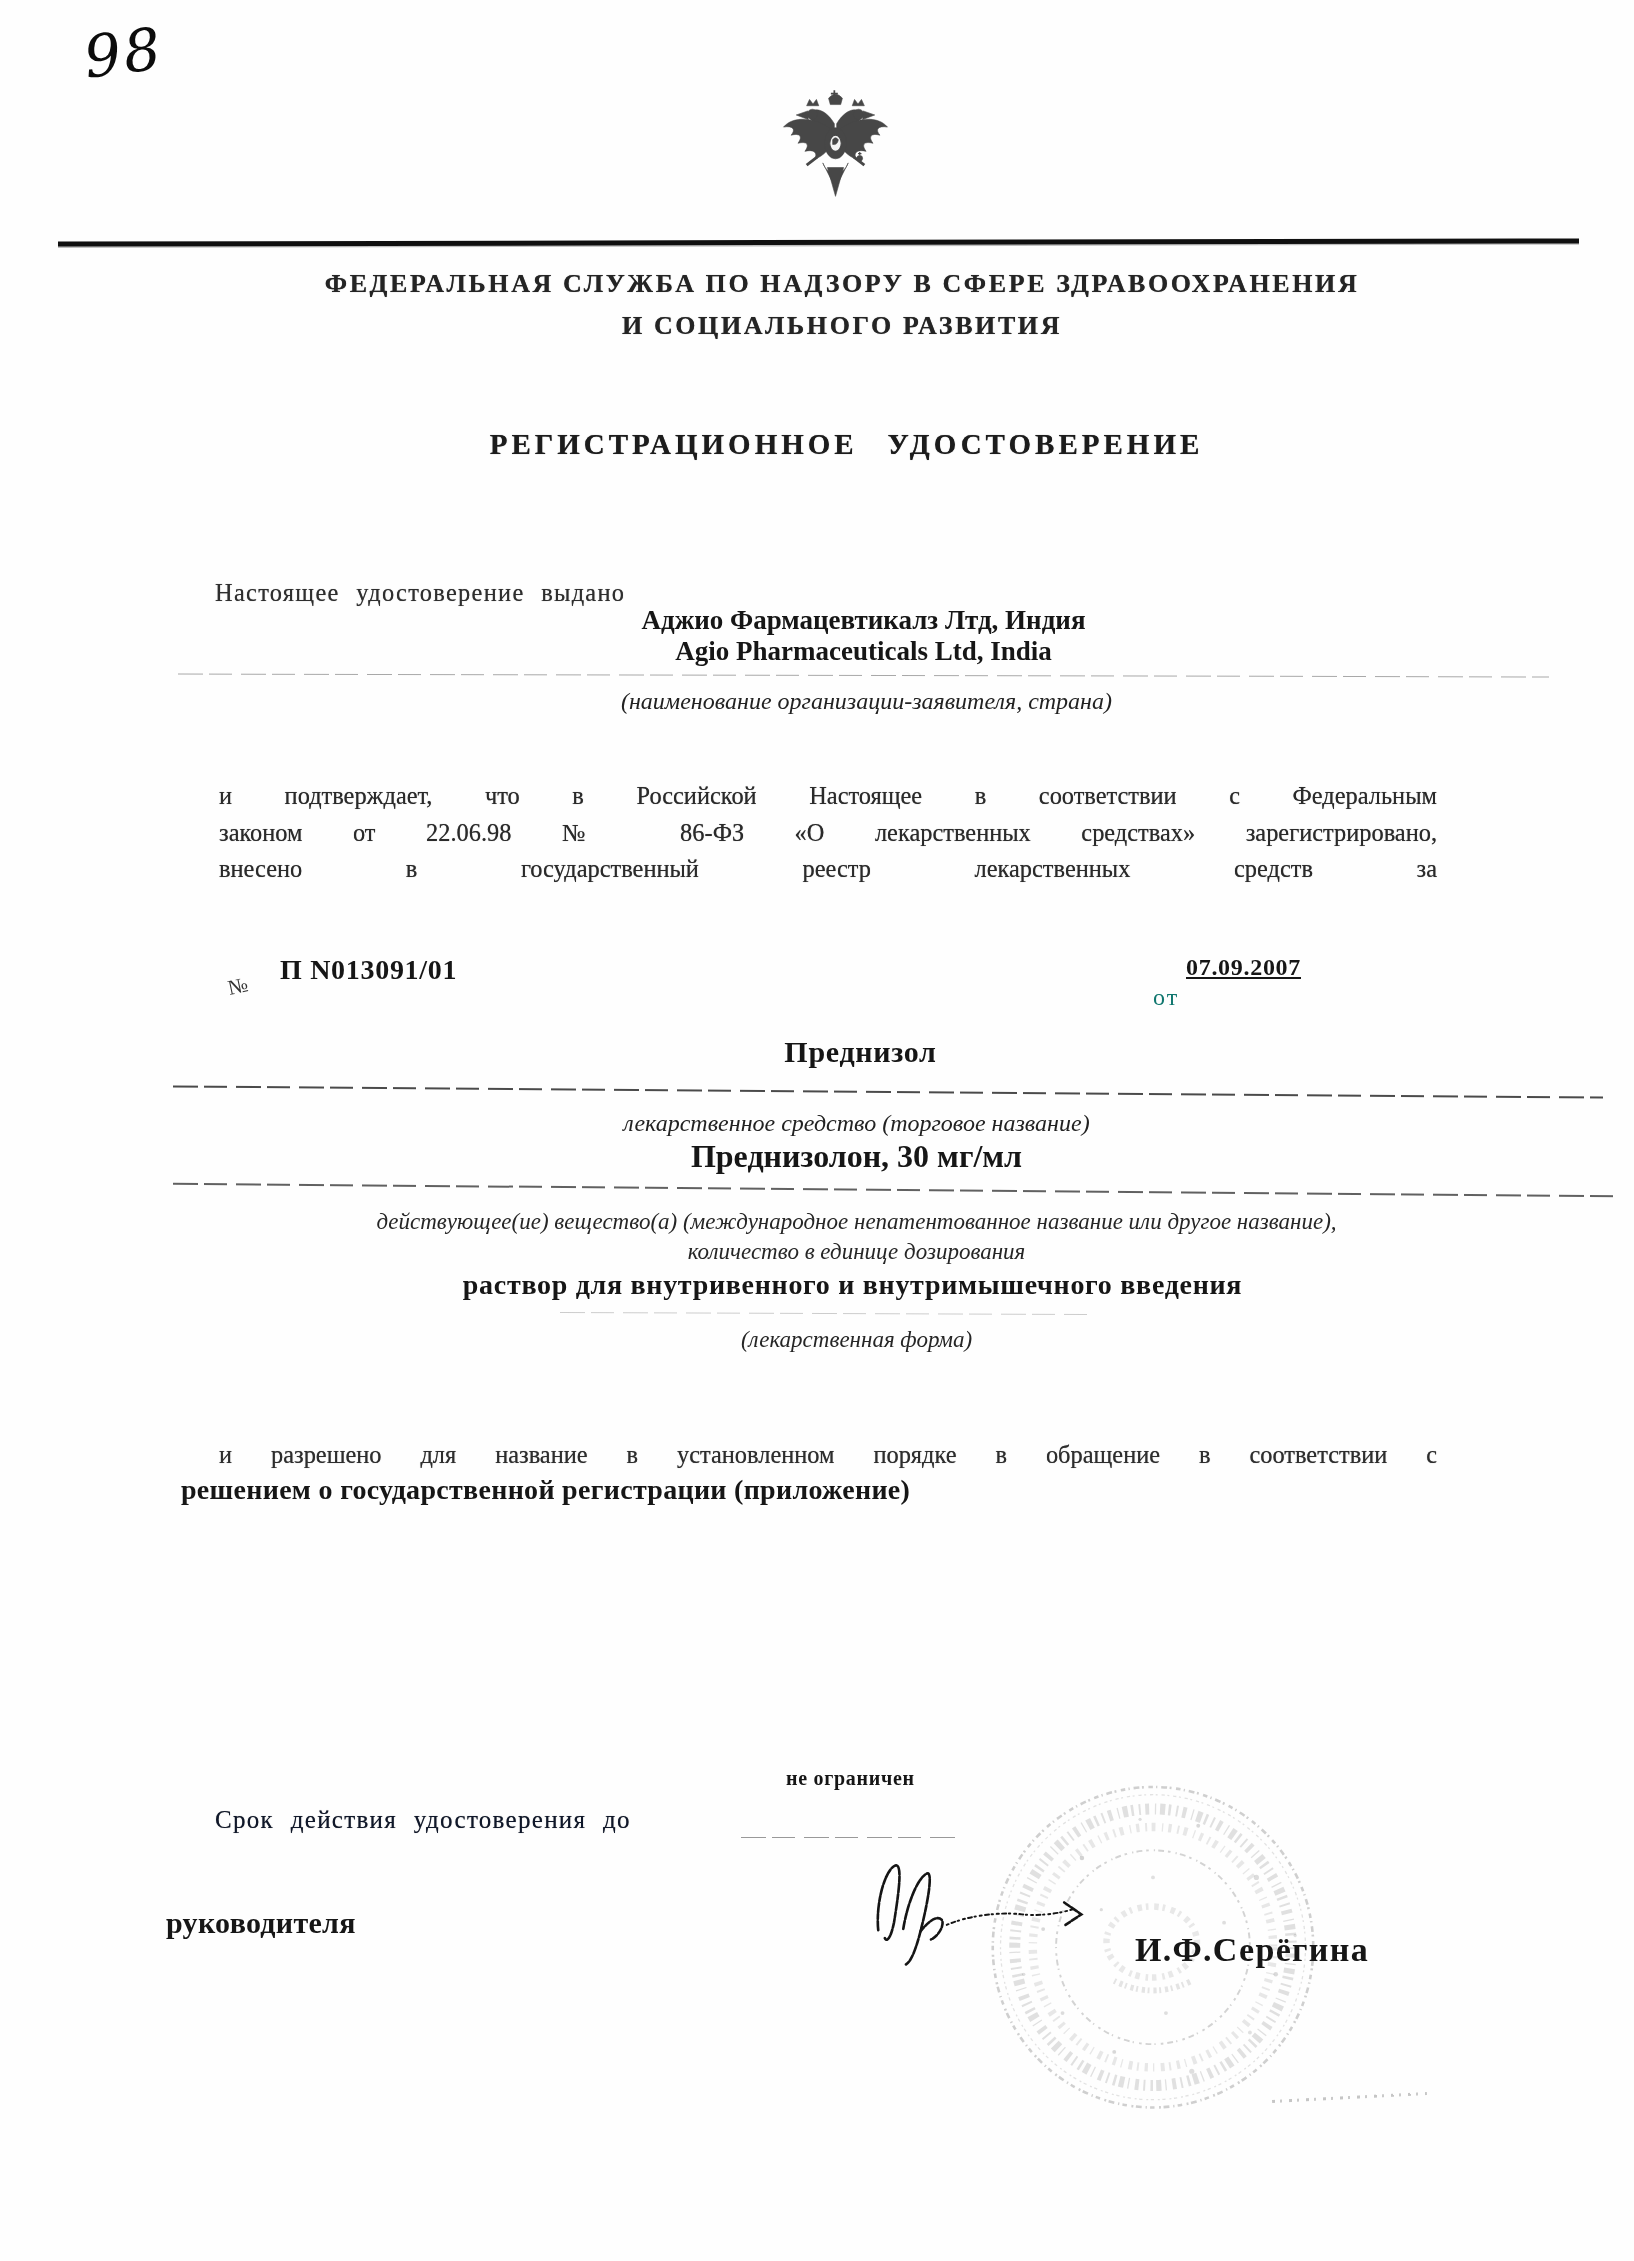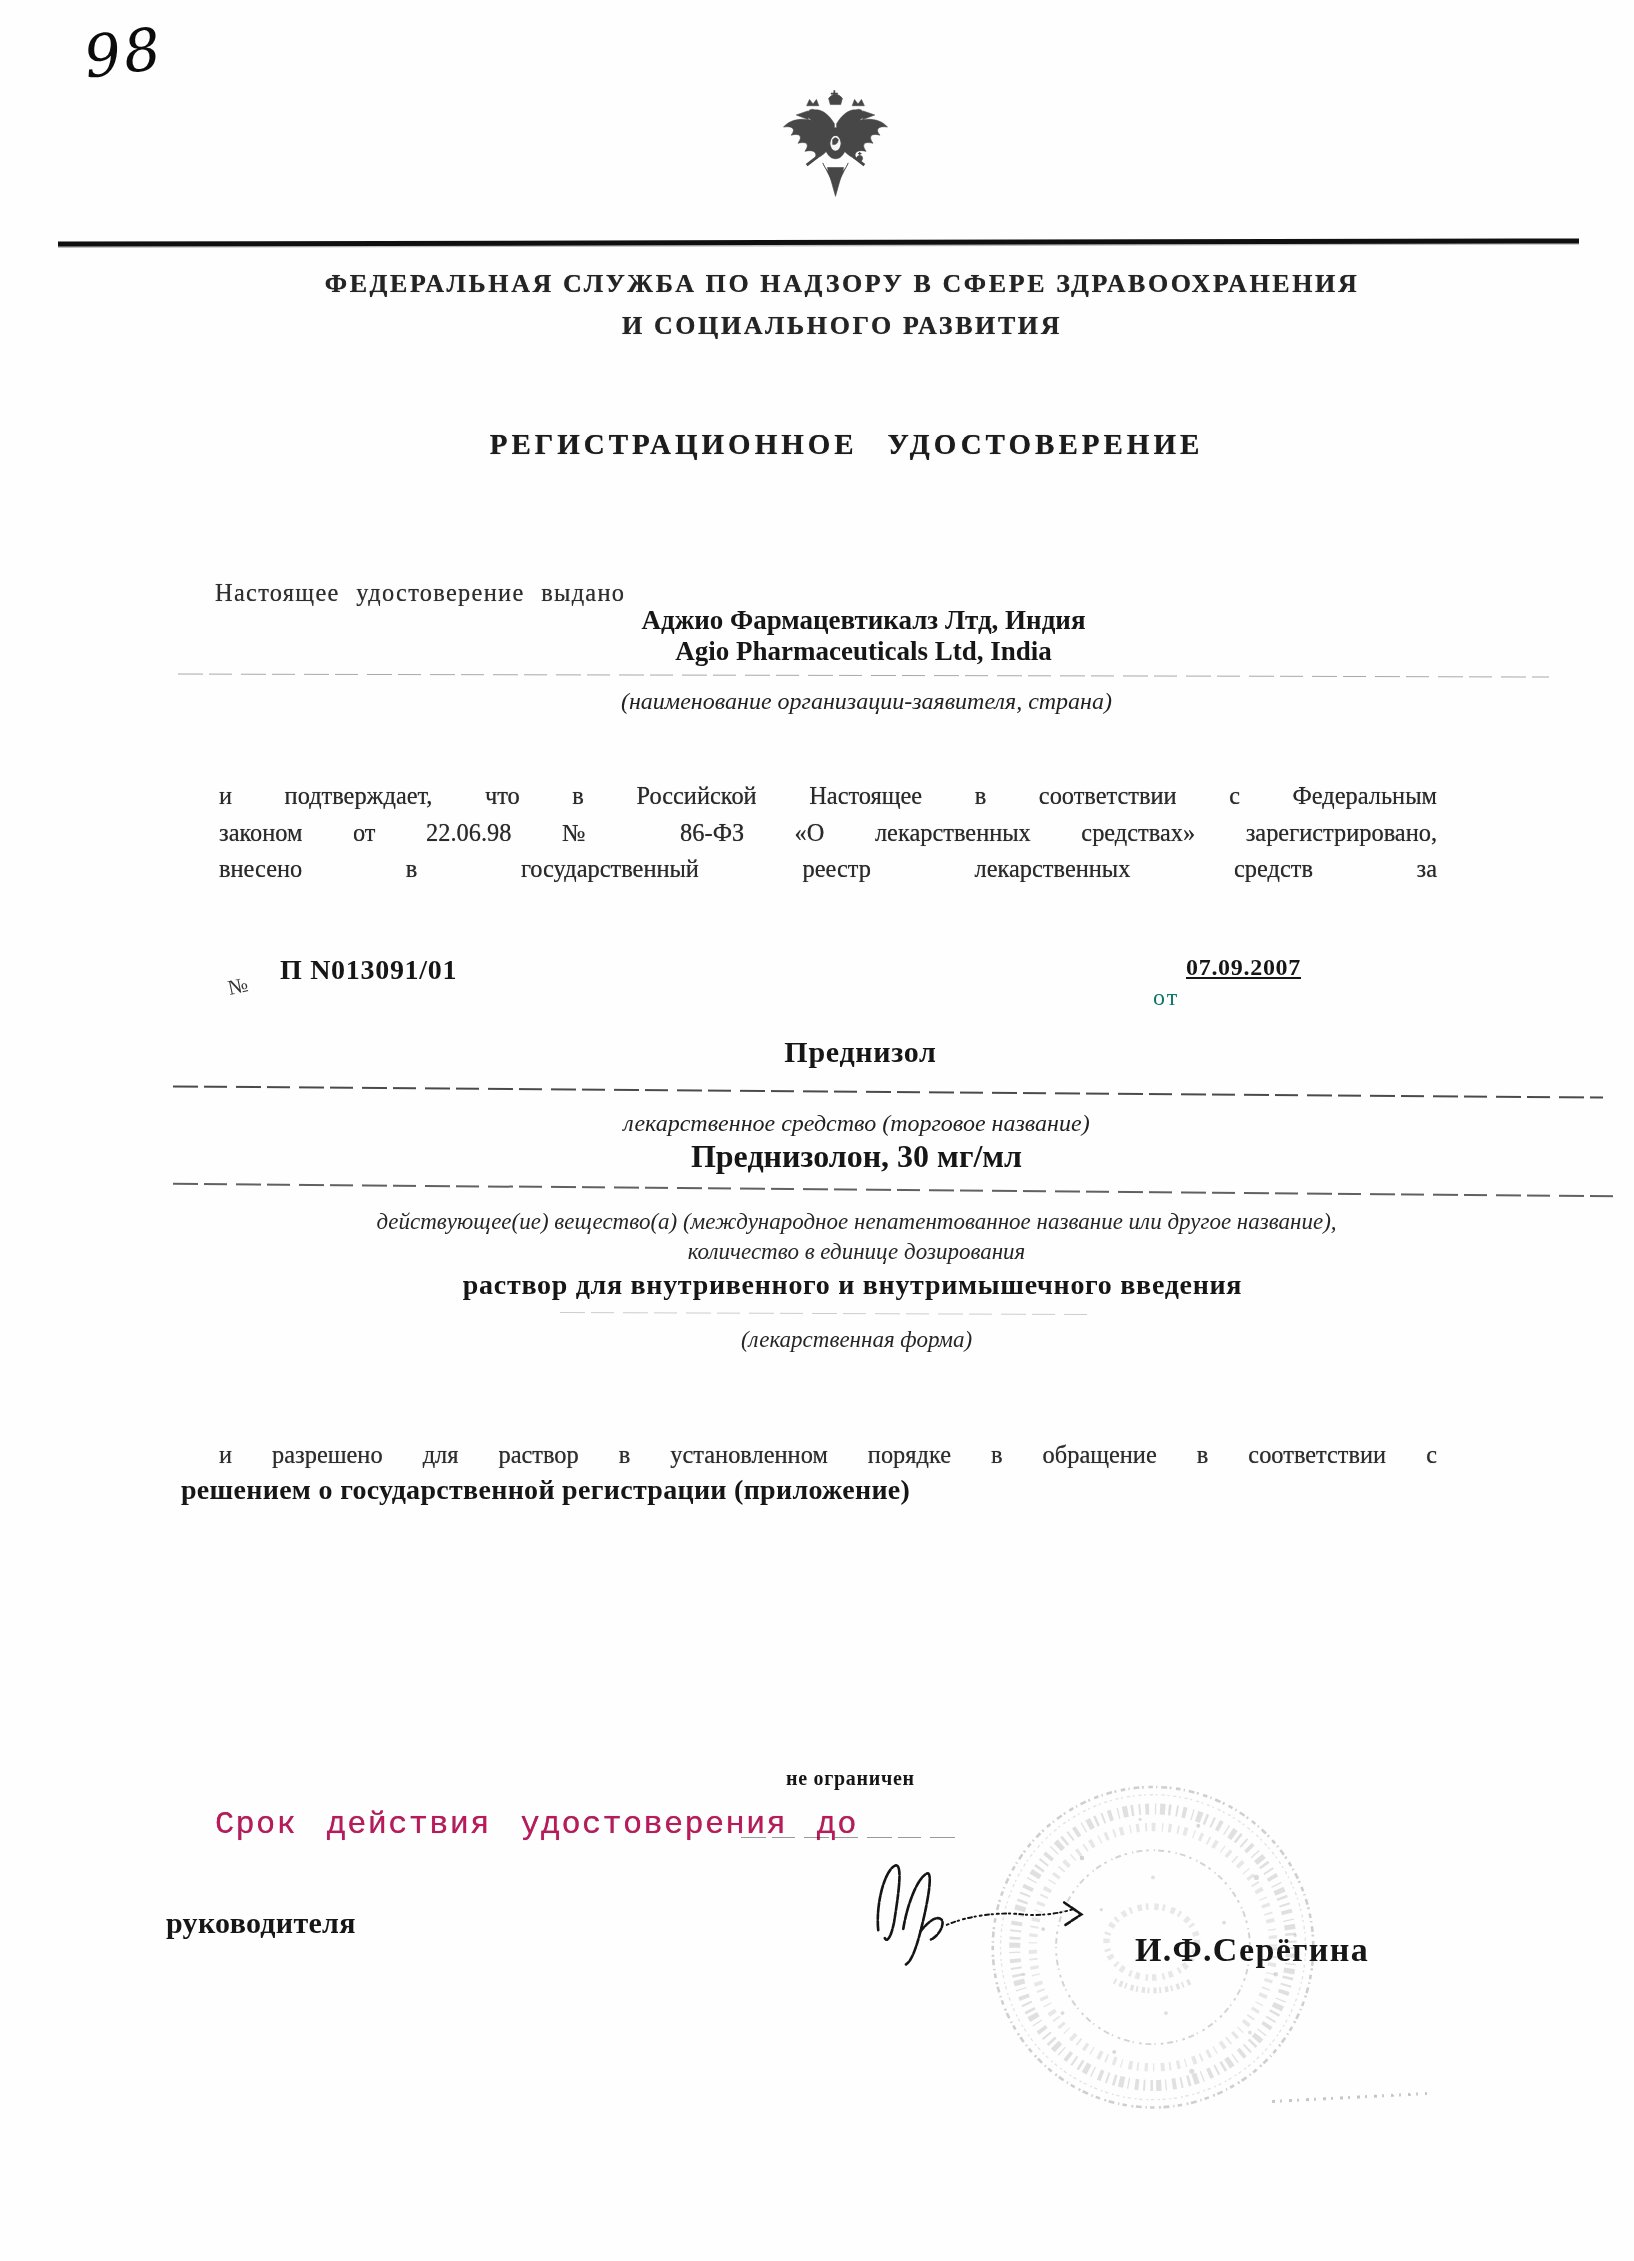--- a/index.html
+++ b/index.html
@@ -60,22 +60,22 @@
   .substance { left:59px; top:1138px; width:1595px; font-size:32px; }
   .substance-cap1 { left:59px; top:1209px; width:1595px; font-size:23px; color:#262626; }
   .substance-cap2 { left:59px; top:1239px; width:1595px; font-size:23px; color:#262626; }
   .dosage-form { left:55px; top:1269px; width:1595px; font-size:28px; letter-spacing:0.7px; }
   .dosage-caption { left:59px; top:1327px; width:1595px; font-size:23px; color:#262626; }
 
   .release1 { left:219px; top:1441px; width:1218px; font-size:24.4px; color:#2d2d2d;
     text-align:justify; text-align-last:justify; white-space:nowrap; text-shadow:0 0 0.7px #666; }
   .release2 { left:181px; top:1474px; font-size:28px; letter-spacing:0.3px; }
 
-  .validity-label { left:215px; top:1806px; font-size:32px; color:#be185d;
-    letter-spacing:1.3px; word-spacing:9.2px; text-shadow:0 0 0.7px #666;font-family:Liberation Mono, monospace; }
+  .validity-label { left:215px; top:1806px; font-size:25px; color:#0f172a;
+    letter-spacing:1.3px; word-spacing:9.2px; text-shadow:0 0 0.7px #666; }
   .validity-value { left:786px; top:1767px; font-size:20px; letter-spacing:0.7px; }
 
   .signer1 { left:166px; top:1865px; font-size:30px; letter-spacing:0.3px; }
   .signer2 { left:166px; top:1906px; font-size:30px; letter-spacing:0.3px; }
   .signer-name { left:1135px; top:1931px; font-size:34px; letter-spacing:1.3px; z-index:4; }
 
   .emblem { left:772px; top:88px; width:127px; height:129px; opacity:.88; }
   .stamp { left:985px; top:1779px; width:336px; height:339px; z-index:1; }
   .signature { left:869px; top:1851px; width:244px; height:132px; z-index:3; }
 
@@ -139,21 +139,21 @@
   <div class="scanline line-b"></div>
   <div class="abs ctr i trade-caption">лекарственное средство (торговое название)</div>
   <div class="abs ctr b substance">Преднизолон, 30 мг/мл</div>
   <div class="scanline line-c"></div>
   <div class="abs ctr i substance-cap1">действующее(ие) вещество(а) (международное непатентованное название или другое название),</div>
   <div class="abs ctr i substance-cap2">количество в единице дозирования</div>
   <div class="abs ctr b dosage-form">раствор для внутривенного и внутримышечного введения</div>
   <div class="scanline line-d"></div>
   <div class="abs ctr i dosage-caption">(лекарственная форма)</div>
 
-  <div class="abs release1">и разрешено для раствор в установленном порядке в обращение в соответствии с</div>
+  <div class="abs release1">и разрешено для название в установленном порядке в обращение в соответствии с</div>
   <div class="abs b release2">решением о государственной регистрации (приложение)</div>
 
   <div class="abs validity-label">Срок действия удостоверения до</div>
   <div class="abs b validity-value">не ограничен</div>
   <div class="scanline line-e"></div>
 
   <div class="abs b signer2">руководителя</div>
 
   <svg class="abs stamp" viewBox="0 0 520 520">
     <g fill="none" stroke="#2a2a2a">

